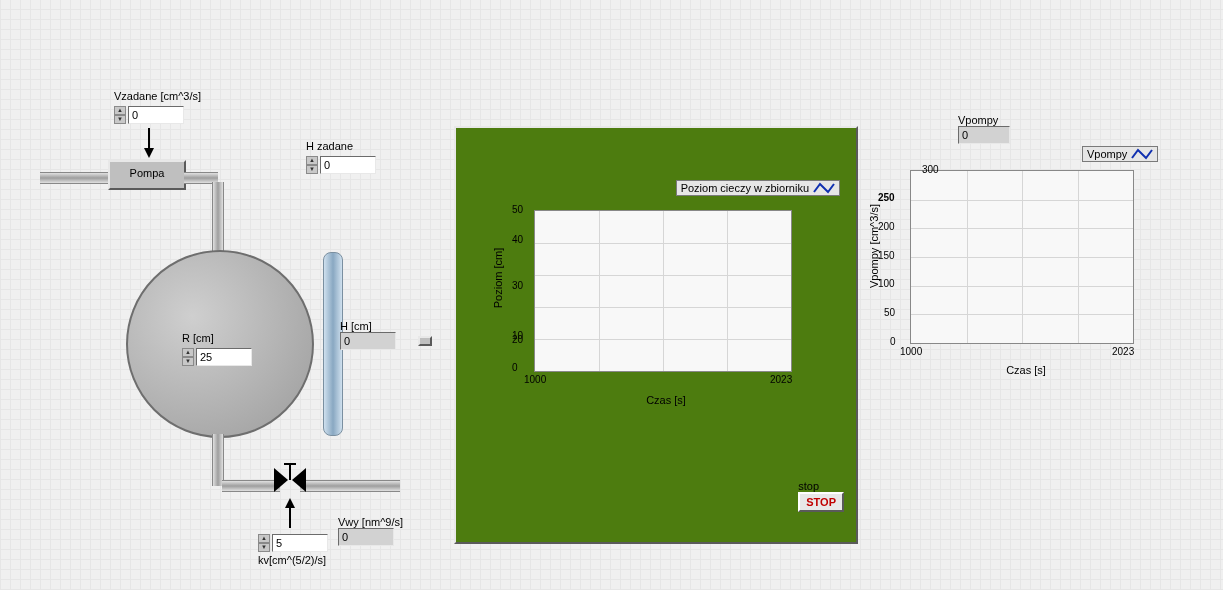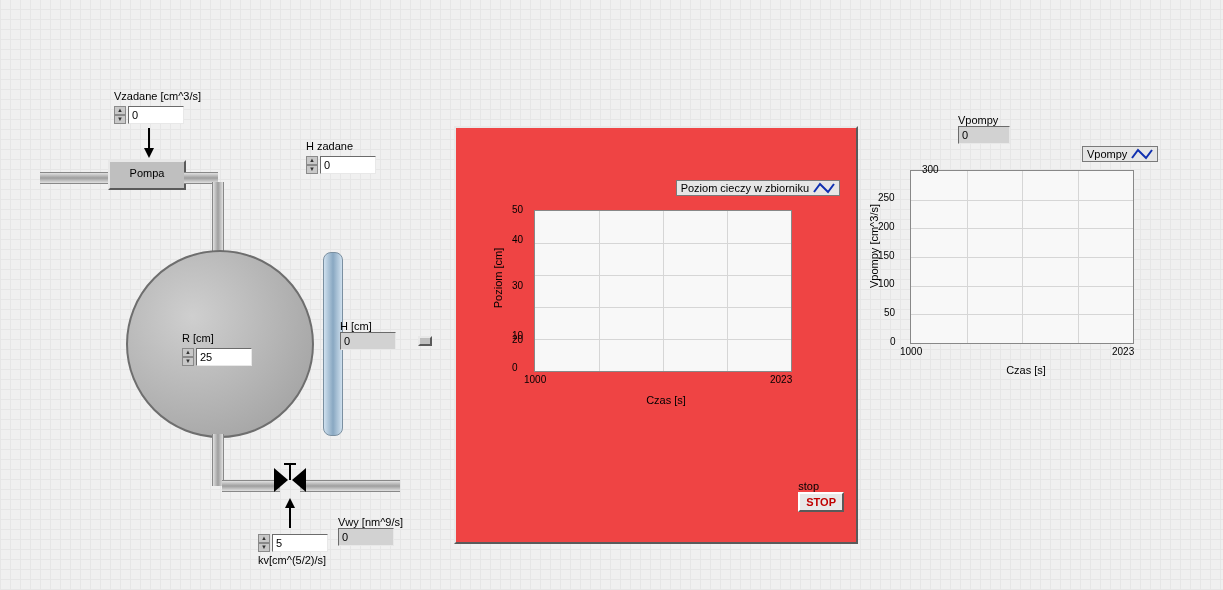--- a/index.html
+++ b/index.html
@@ -90,21 +90,21 @@
   }
   .cylinder {
     position: absolute;
     width: 18px;
     background: linear-gradient(90deg,#cfe0ee,#89a8c2,#cfe0ee);
     border: 1px solid #7a8fa0;
     border-radius: 8px;
   }
   .graph-panel {
     position: absolute;
-    background: #ef4444;
+    background: #4d7c0f;
     border-top: 2px solid #e8e8e8;
     border-left: 2px solid #e8e8e8;
     border-right: 2px solid #5a5a5a;
     border-bottom: 2px solid #5a5a5a;
   }
   .plot-area {
     position: absolute;
     background: #f8f8f8;
     border: 1px solid #888;
   }
@@ -305,20 +305,20 @@
     <div class="hgrid" style="top:66.7%;"></div>
     <div class="hgrid" style="top:83.3%;"></div>
   </div>
 </div>
 
 <div class="tick abs" style="left:890px; top:336px;">0</div>
 <div class="tick abs" style="left:884px; top:307px;">50</div>
 <div class="tick abs" style="left:878px; top:278px;">100</div>
 <div class="tick abs" style="left:878px; top:250px;">150</div>
 <div class="tick abs" style="left:878px; top:221px;text-align:center;">200</div>
-<div class="tick abs" style="left:878px; top:192px;">250</div>
+<div class="tick abs" style="left:878px; top:192px;font-weight:bold;">250</div>
 <div class="tick abs" style="left:878px; top:164px;margin-left:44px;">300</div>
 
 <div class="tick abs" style="left:900px; top:346px;">1000</div>
 <div class="tick abs" style="left:1112px; top:346px;">2023</div>
 
 <div class="axis-label abs" style="left:996px; top:364px; width:60px;">Czas [s]</div>
 <div class="axis-label abs rot90" style="left:868px; top:306px; width:120px;">Vpompy [cm^3/s]</div>
 
 </body></html>

